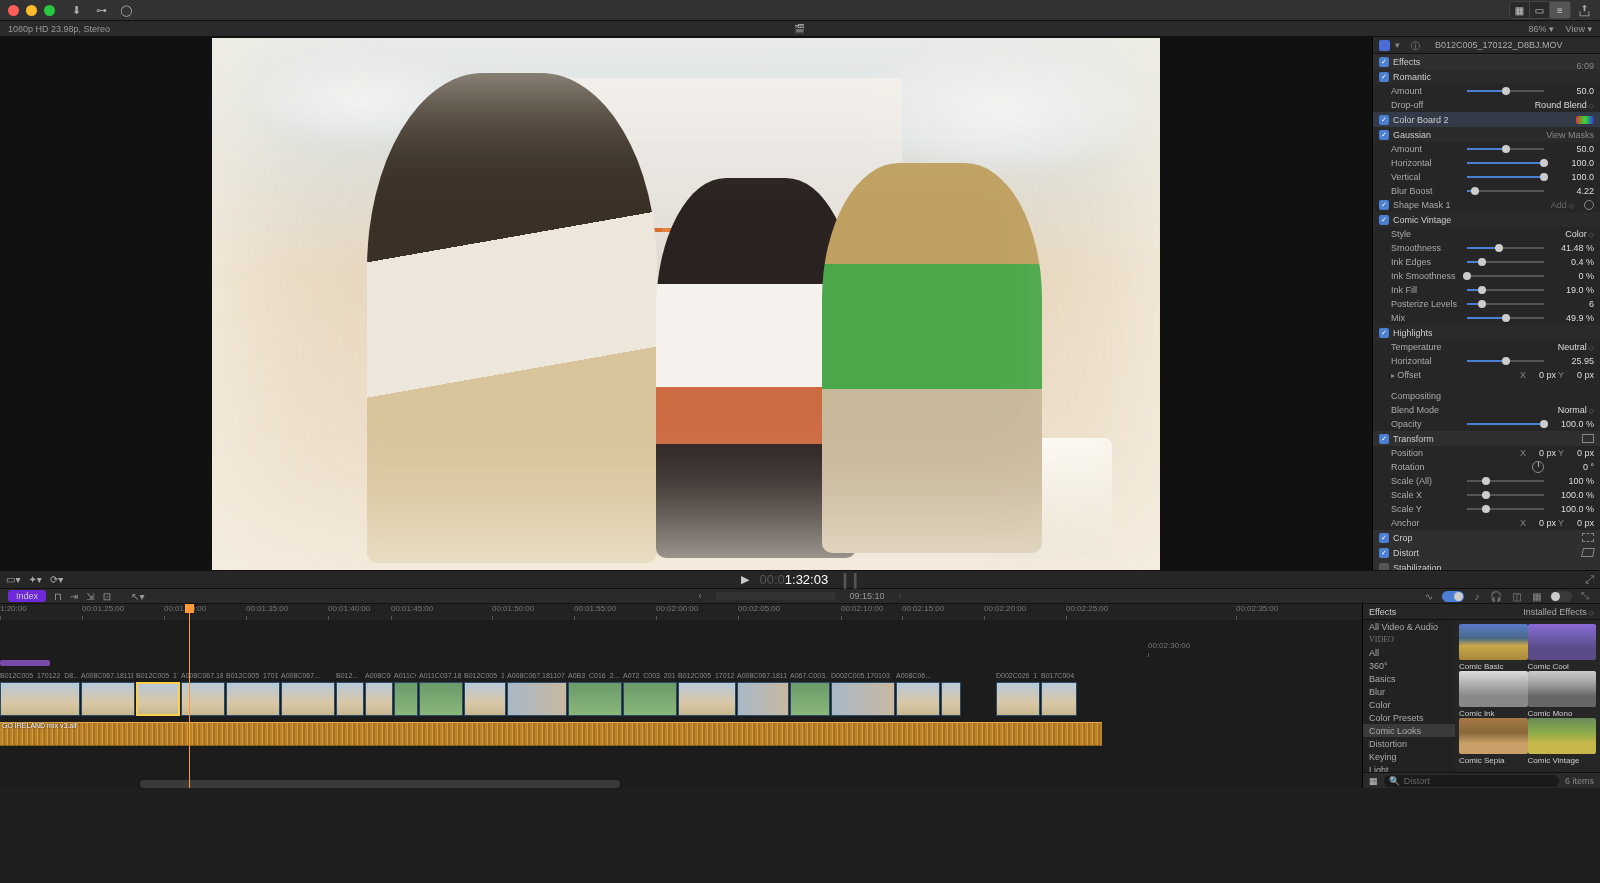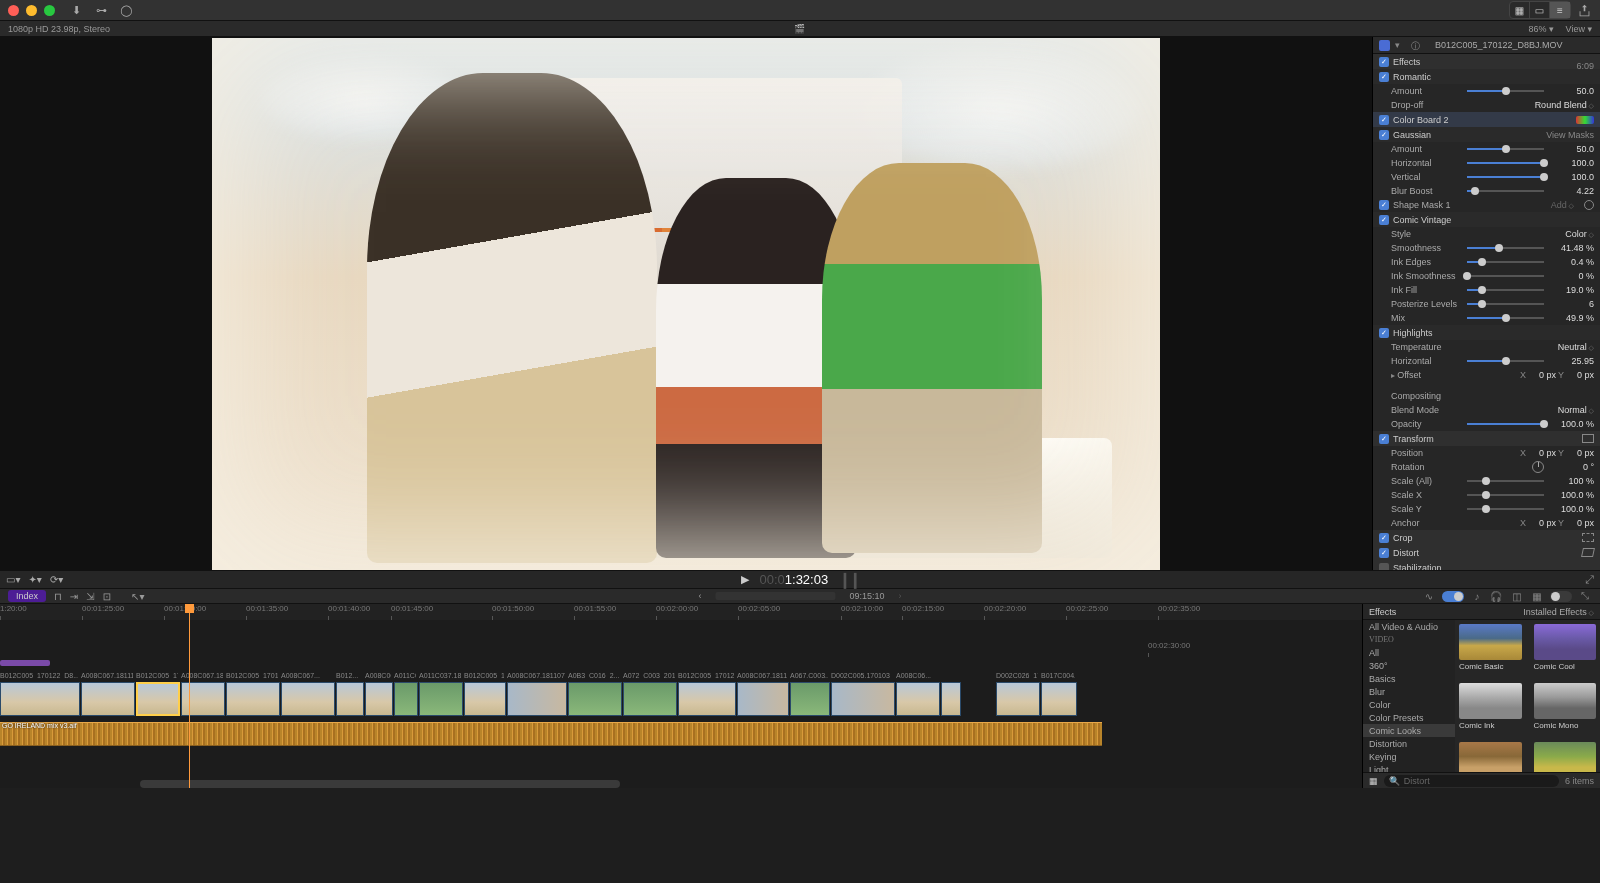--- a/index.html
+++ b/index.html
@@ -74,21 +74,21 @@
 
 .playbar { height: 18px; background: #262626; display: flex; align-items: center; justify-content: center; gap: 10px; border-top:1px solid #111; position:relative;}
 .playbar .tools-left { position:absolute; left:6px; display:flex; gap:8px; color:#aaa;}
 .playbar .play { font-size: 11px; color:#ccc;}
 .playbar .tcode { font-size: 13px; color:#fff; font-family: Menlo, monospace;}
 .playbar .tcode .dim { color:#555; }
 .playbar .fs { position:absolute; right:6px; color:#888; font-size:11px;}
 
 
 .tl-hdr { height: 16px; background: #2a2a2a; border-top:1px solid #111; border-bottom:1px solid #111; display:flex; align-items:center; padding:0 8px; gap:8px; font-size:9px;}
-.tl-hdr .idx { color:#ccc; padding:1px 8px; background:#4c1d95; border-radius:3px;}
+.tl-hdr .idx { color:#ccc; padding:1px 8px; background:#6d28d9; border-radius:3px;}
 .tl-hdr .tlic { color:#999; font-size:10px;}
 .tl-hdr .ctr { position:absolute; left:50%; transform:translateX(-50%); display:flex; gap:14px; align-items:center; color:#999;}
 .tl-hdr .rbtns { margin-left:auto; display:flex; gap:6px; align-items:center;}
 .tl-hdr .rbtns .ic { width:14px; height:12px; color:#888; font-size:10px; display:flex; align-items:center; justify-content:center;}
 .tl-hdr .rbtns .switch { width:22px; height:11px; background:#3a3a3a; border-radius:6px; position:relative;}
 .tl-hdr .rbtns .switch.on{ background:#4a7fd4;}
 .tl-hdr .rbtns .switch::after{content:"";position:absolute;width:9px;height:9px;background:#ccc;border-radius:50%;top:1px;left:1px;}
 .tl-hdr .rbtns .switch.on::after{left:12px;}
 
 
@@ -116,21 +116,21 @@
 
 .fx-browser { width: 238px; background:#262626; border-left:1px solid #000; display:flex; flex-direction:column;}
 .fx-hdr { height:16px; display:flex; align-items:center; padding:0 6px; font-size:9px; border-bottom:1px solid #111;}
 .fx-hdr .dd { margin-left:auto; color:#aaa;}
 .fx-hdr .dd::after{content:" ◇"; font-size:7px; color:#666;}
 .fx-body { flex:1; display:flex; overflow:hidden;}
 .fx-cats { width:92px; background:#222; overflow-y:auto; font-size:9px;}
 .fx-cats .cat { height:13px; padding:0 6px; display:flex; align-items:center; color:#aaa;}
 .fx-cats .cat.hdr { color:#777; font-size:8px;font-family:Liberation Serif, serif;}
 .fx-cats .cat.sel { background:#3a3a3a;}
-.fx-grid { flex:1; padding:4px; display:grid; grid-template-columns:1fr 1fr; gap:12px; align-content:start; overflow-y:auto;}
+.fx-grid { flex:1; padding:4px; display:grid; grid-template-columns:1fr 1fr; gap:0; align-content:start; overflow-y:auto;}
 .fx-item { }
 .fx-thumb { width:100%; height:36px; border-radius:2px;}
 .fx-name { font-size:8px; color:#ccc; margin-top:2px; text-align:left;}
 .gr1{background:linear-gradient(180deg,#5a7ac8,#4a6a88 40%,#c8a84a 60%,#a88838);}
 .gr2{background:linear-gradient(180deg,#8a6ad8,#6a5aa8 40%,#5a4a88 70%);}
 .gr3{background:linear-gradient(180deg,#ddd,#aaa 40%,#888 70%);}
 .gr4{background:linear-gradient(180deg,#ccc,#999 40%,#666 70%);}
 .gr5{background:linear-gradient(180deg,#a87848,#886838 40%,#c8a068 70%);}
 .gr6{background:linear-gradient(180deg,#6a8a5a,#8aaa4a 40%,#c8b84a 70%);}
 .fx-foot { height:16px; background:#2a2a2a; border-top:1px solid #111; display:flex; align-items:center; padding:0 6px; gap:6px; font-size:9px;}
@@ -485,21 +485,21 @@
         <div class="tick" style="left: 391px;">00:01:45:00</div>
         <div class="tick" style="left: 492px;">00:01:50:00</div>
         <div class="tick" style="left: 574px;">00:01:55:00</div>
         <div class="tick" style="left: 656px;">00:02:00:00</div>
         <div class="tick" style="left: 738px;">00:02:05:00</div>
         <div class="tick" style="left: 841px;">00:02:10:00</div>
         <div class="tick" style="left: 902px;">00:02:15:00</div>
         <div class="tick" style="left: 984px;">00:02:20:00</div>
         <div class="tick" style="left: 1066px;">00:02:25:00</div>
         <div class="tick" style="left: 1148px; margin-top: 37px;">00:02:30:00</div>
-        <div class="tick" style="left: 1158px;">00:02:35:00</div>
+        <div class="tick" style="left: 1236px;">00:02:35:00</div>
       </div>
     <div class="playhead" style="left:189px"></div>
     <div class="track-purple"></div>
     <div class="clip-labels" id="cliplabels">
         <span style="left: 0px; width: 78px;">B012C005_170122_D8...</span>
         <span style="left: 81px; width: 52px;">A008C067.18111...</span>
         <span style="left: 136px; width: 42px;">B012C005_170122_D8BJ.MOV</span>
         <span style="left: 181px; width: 42px;">A008C067.18...</span>
         <span style="left: 226px; width: 52px;">B012C005_170122...</span>
         <span style="left: 281px; width: 52px;">A008C067...</span>

